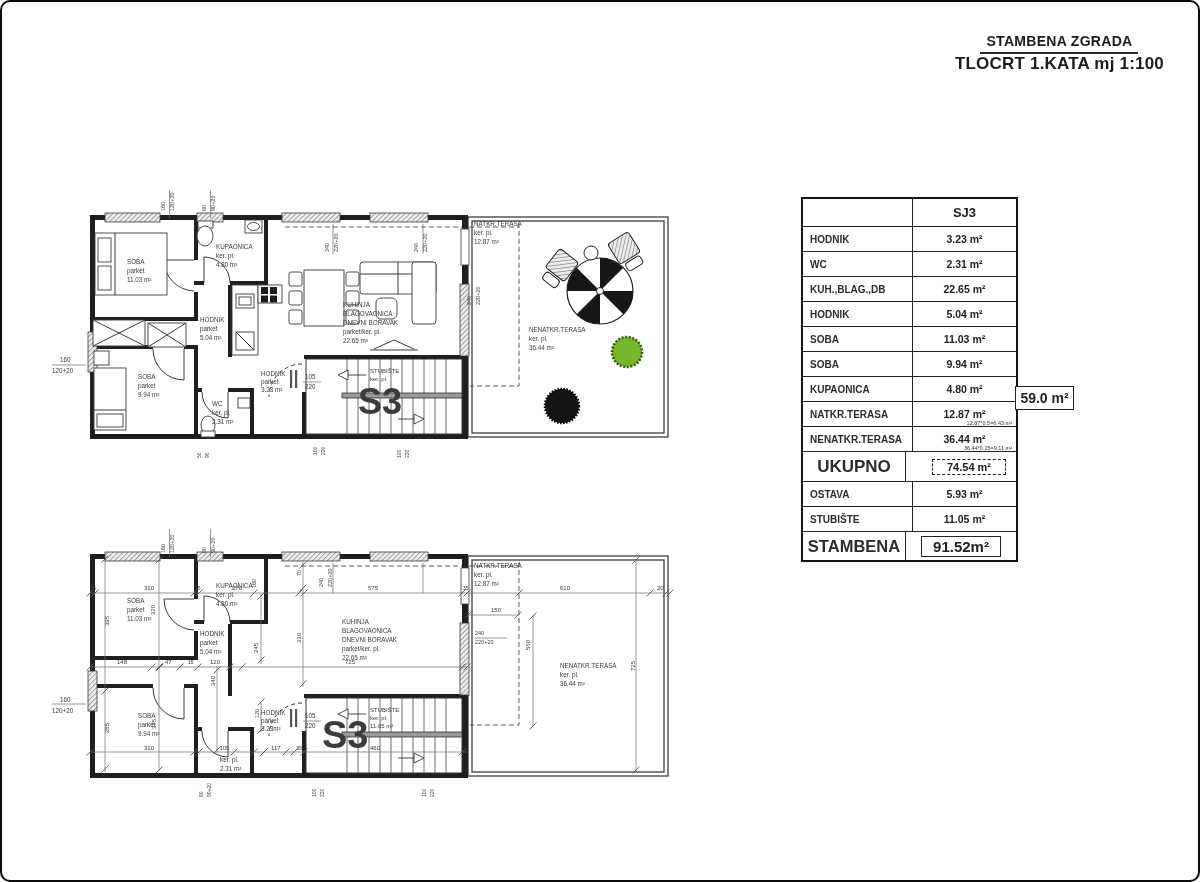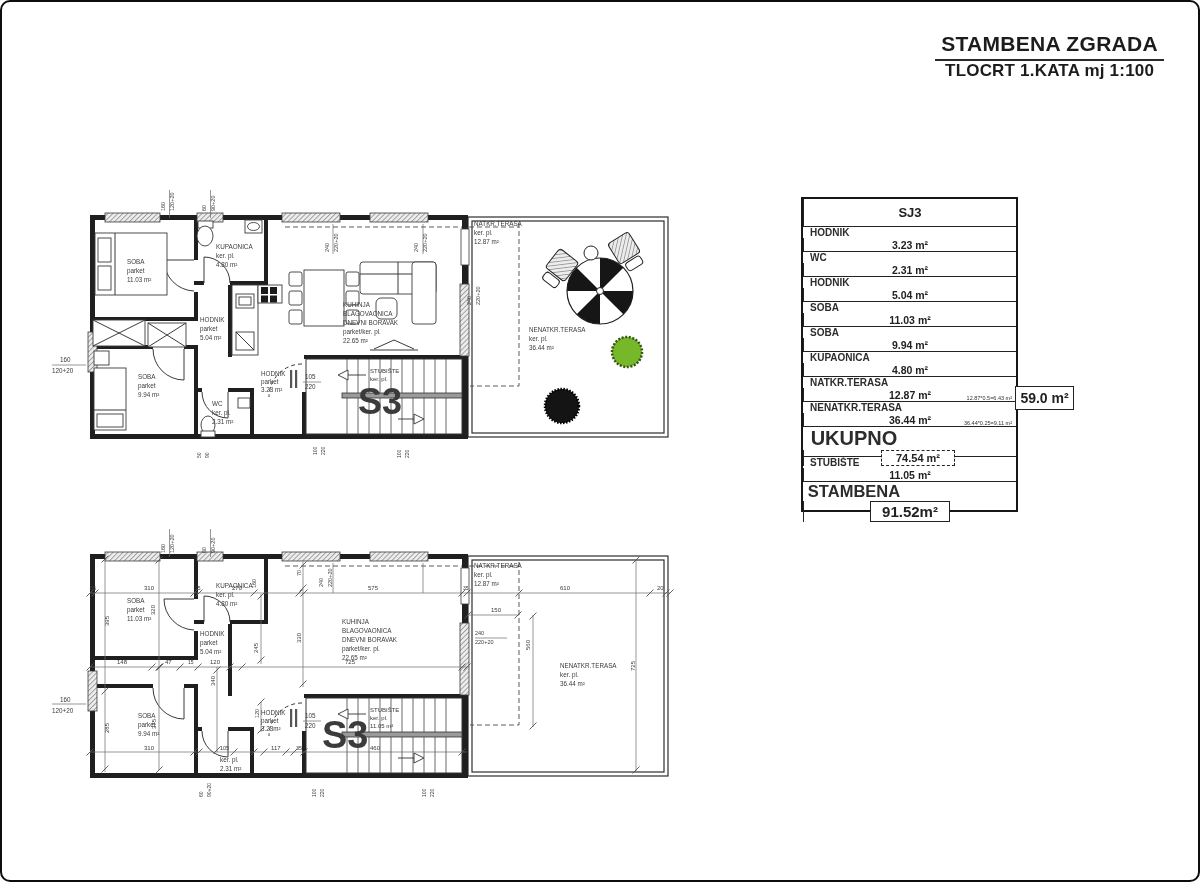--- a/index.html
+++ b/index.html
@@ -1,40 +1,40 @@
 <!DOCTYPE html>
 <html><head>
 <meta charset="utf-8">
 <style>
   html,body{margin:0;padding:0;background:#fff;}
   body{width:1200px;height:882px;font-family:"Liberation Sans",sans-serif;}
   .page{position:relative;width:1200px;height:882px;box-sizing:border-box;border:2px solid #0d0d0d;border-radius:10px;background:#fff;overflow:hidden;}
   .titleblock{position:absolute;top:30px;right:34px;text-align:center;color:#1c1c1c;}
-  .t1{display:inline-block;font-size:21px;font-weight:700;letter-spacing:.3px;border-bottom:2px solid #2a2a2a;padding:0 6px 3px;}
+  .t1{display:inline-block;font-size:14px;font-weight:700;letter-spacing:.3px;border-bottom:2px solid #2a2a2a;padding:0 6px 3px;}
   .t2{font-size:17px;font-weight:600;letter-spacing:.2px;}
   svg{position:absolute;left:0;top:0;}
   svg text{font-family:"Liberation Sans",sans-serif;fill:#3b3b3b;}
   .wl{fill:#1f1f1f;}
   .ln{stroke:#3a3a3a;fill:none;stroke-width:1;}
   .th{stroke:#2e2e2e;fill:none;stroke-width:1.2;}
   .dsh{stroke:#4a4a4a;fill:none;stroke-width:.9;stroke-dasharray:5 3;}
   .dim{stroke:#6a6a6a;stroke-width:.7;fill:none;}
   .fx{fill:#fff;stroke:#3a3a3a;stroke-width:.9;}
   .win{fill:url(#hatch);stroke:#3a3a3a;stroke-width:.8;}
   
   .atable{position:absolute;left:799px;top:195px;width:213px;background:#fff;border:2px solid #161616;box-sizing:content-box;}
-  .trow{display:flex;border-top:1.4px solid #222;height:24px;align-items:stretch;flex-direction:column;}
+  .trow{display:flex;border-top:1.4px solid #222;height:24px;align-items:stretch;}
   .trow:first-child{border-top:none;}
   .cl{width:102px;display:flex;align-items:center;padding-left:7px;font-size:10px;font-weight:600;color:#2c2c2c;}
   .cv{flex:1;border-left:1.4px solid #222;display:flex;align-items:center;justify-content:center;font-size:10.5px;font-weight:600;color:#222;position:relative;}
   .hrow{height:27px;}
   .hrow .cv{font-size:13px;}
   .note{position:absolute;right:4px;bottom:0;font-size:5.5px;font-weight:400;color:#333;}
   .totrow{height:29px;}
-  .totrow .cl{justify-content:center;padding-left:0;font-size:20px;}
+  .totrow .cl{justify-content:center;padding-left:0;font-size:17px;}
   .grandrow{height:28px;}
   .grandrow .cl{justify-content:center;padding-left:0;font-size:16.5px;}
   .boxd{border:1.4px dashed #222;padding:1px 14px;font-size:11px;background:#fff;margin-left:16px;}
   .boxs{border:1.4px solid #222;padding:1px 11px;font-size:15px;background:#fff;}
   .sidebox{position:absolute;left:1013px;top:384px;width:57px;height:22px;border:1.6px solid #222;background:#fff;display:flex;align-items:center;justify-content:center;font-size:14px;font-weight:600;color:#222;}
 </style>
 </head>
 <body>
 
 <div class="page">
@@ -418,20 +418,24 @@
     </div>
     <div class="trow">
       <div class="cl">HODNIK</div>
       <div class="cv">3.23 m²</div>
     </div>
     <div class="trow">
       <div class="cl">WC</div>
       <div class="cv">2.31 m²</div>
     </div>
     <div class="trow">
+      <div class="cl">KUH.,BLAG.,DB</div>
+      <div class="cv">22.65 m²</div>
+    </div>
+    <div class="trow">
       <div class="cl">HODNIK</div>
       <div class="cv">5.04 m²</div>
     </div>
     <div class="trow">
       <div class="cl">SOBA</div>
       <div class="cv">11.03 m²</div>
     </div>
     <div class="trow">
       <div class="cl">SOBA</div>
       <div class="cv">9.94 m²</div>
@@ -454,20 +458,24 @@
           <span class="note">36.44*0.25=9.11 m²</span>
         </div>
     </div>
     <div class="trow totrow">
       <div class="cl">UKUPNO</div>
       <div class="cv">
           <span class="boxd">74.54 m²</span>
         </div>
     </div>
     <div class="trow">
+      <div class="cl">OSTAVA</div>
+      <div class="cv">5.93 m²</div>
+    </div>
+    <div class="trow">
       <div class="cl">STUBIŠTE</div>
       <div class="cv">11.05 m²</div>
     </div>
     <div class="trow grandrow">
       <div class="cl">STAMBENA</div>
       <div class="cv">
           <span class="boxs">91.52m²</span>
         </div>
     </div>
   </div>

